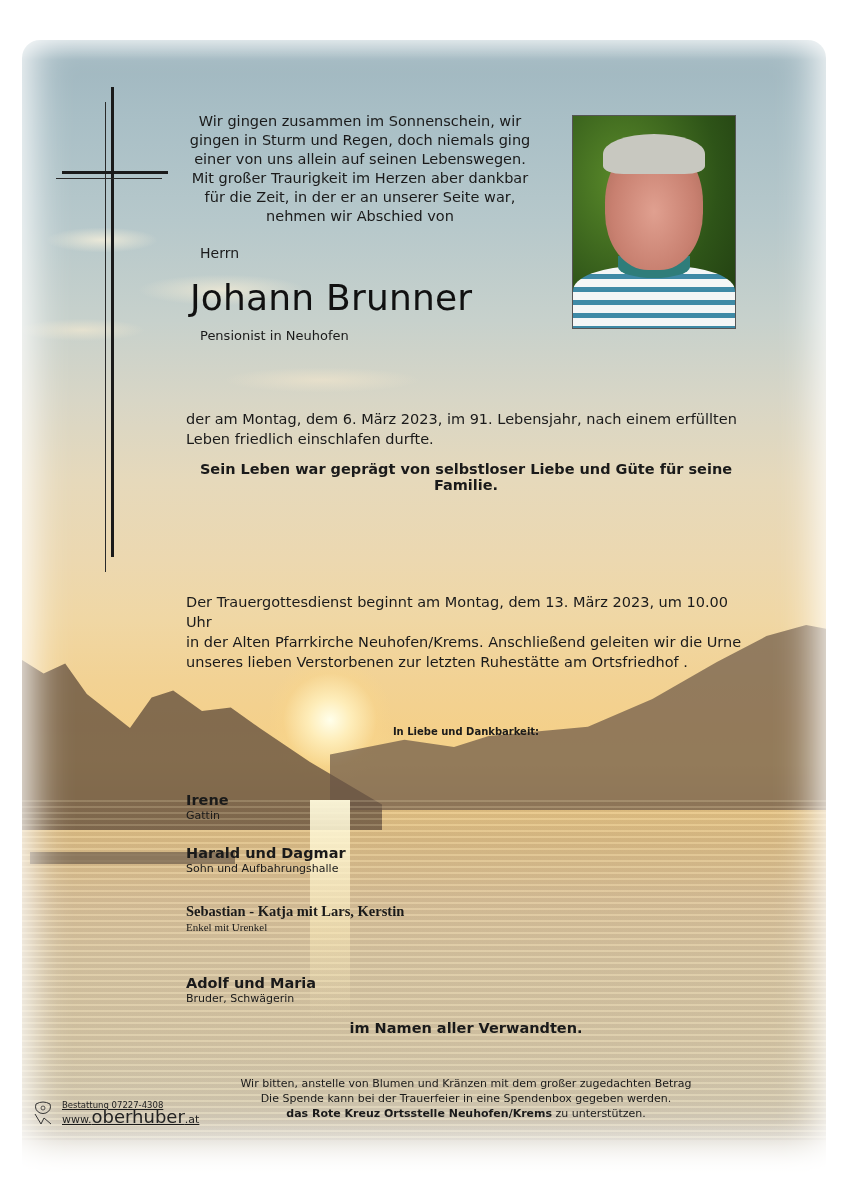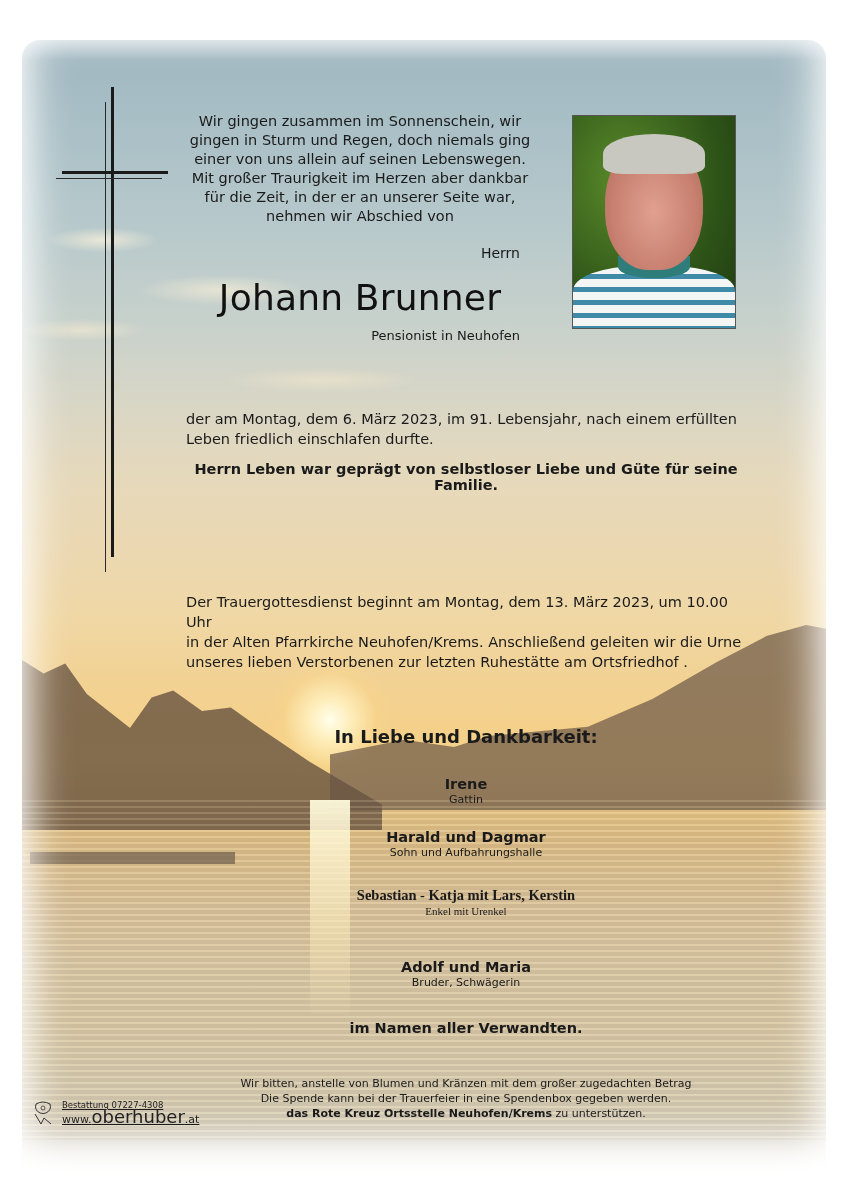--- a/index.html
+++ b/index.html
@@ -79,30 +79,30 @@
   .cross-h1 { position: absolute; left: 62px; top: 171px; width: 106px; height: 3px; background: #1a1a1a; }
   .cross-h2 { position: absolute; left: 56px; top: 178px; width: 106px; height: 1px; background: #2a2a2a; }
 
   
   .poem {
     position: absolute; left: 170px; top: 112px; width: 380px;
     text-align: center; font-size: 14.5px; line-height: 19px; white-space: pre-line;
   }
   .salutation {
     position: absolute; left: 200px; top: 245px; width: 320px;
-    text-align: right; font-size: 14px;
+    text-align: left; font-size: 14px;
   }
   .name {
     position: absolute; left: 190px; top: 275px; width: 340px;
-    text-align: center; font-size: 36px; line-height: 46px; color: #111;
+    text-align: left; font-size: 36px; line-height: 46px; color: #111;
     letter-spacing: 0.2px;
   }
   .occupation {
     position: absolute; left: 200px; top: 328px; width: 320px;
-    text-align: right; font-size: 13px;
+    text-align: left; font-size: 13px;
   }
   .photo {
     position: absolute; left: 572px; top: 115px; width: 162px; height: 212px;
     border: 1px solid #555; overflow: hidden;
     background: radial-gradient(ellipse at 30% 30%, #5a8a2a, #2e5418 60%, #1f3a10);
   }
   .photo .face {
     position: absolute; left: 32px; top: 24px; width: 98px; height: 130px;
     border-radius: 48% 48% 44% 44%;
     background: radial-gradient(ellipse at 50% 55%, #e0a090, #c88070 60%, #a86858);
@@ -128,24 +128,24 @@
   }
   .p1 { top: 409px; }
   .motto {
     position: absolute; left: 186px; top: 461px; width: 560px;
     text-align: center; font-size: 14.5px; font-weight: bold;
   }
   .p2 { top: 506px; }
   .p3 { top: 592px; }
   .thanks {
     position: absolute; left: 186px; top: 726px; width: 560px;
-    text-align: center; font-size: 18px; font-weight: bold;
+    text-align: center; font-size: 10px; font-weight: bold;
   }
   .mourner {
-    position: absolute; left: 186px; width: 560px; text-align: center;
+    position: absolute; left: 186px; width: 560px;  margin-top: 16px;
   }
   .mourner .mname { display: block; font-size: 14.5px; font-weight: bold; line-height: 18px; }
   .mourner .mrel { display: block; font-size: 11px; line-height: 14px; }
   .m1 { top: 775px; }
   .m2 { top: 828px; }
   .m3 { top: 886px; font-family: Liberation Serif, serif; }
   .m4 { top: 958px; }
   .closing {
     position: absolute; left: 186px; top: 1020px; width: 560px;
     text-align: center; font-size: 14.5px; font-weight: bold;
@@ -200,21 +200,21 @@
 
   <div class="photo">
     <div class="shirt"></div>
     <div class="collar"></div>
     <div class="face"></div>
     <div class="hair"></div>
   </div>
 
   <div class="para p1">der am Montag, dem 6. März 2023, im 91. Lebensjahr, nach einem erfüllten
 Leben friedlich einschlafen durfte.</div>
-  <div class="motto">Herrn Leben war geprägt von selbstloser Liebe und Güte für seine Familie.</div>
+  <div class="motto">Sein Leben war geprägt von selbstloser Liebe und Güte für seine Familie.</div>
   <div class="para p3">Der Trauergottesdienst beginnt am Montag, dem 13. März 2023, um 10.00 Uhr
 in der Alten Pfarrkirche Neuhofen/Krems. Anschließend geleiten wir die Urne
 unseres lieben Verstorbenen zur letzten Ruhestätte am Ortsfriedhof .</div>
 
   <div class="thanks">In Liebe und Dankbarkeit:</div>
 
   <div class="mourner m1">
     <span class="mname">Irene</span>
     <span class="mrel">Gattin</span>
   </div>

